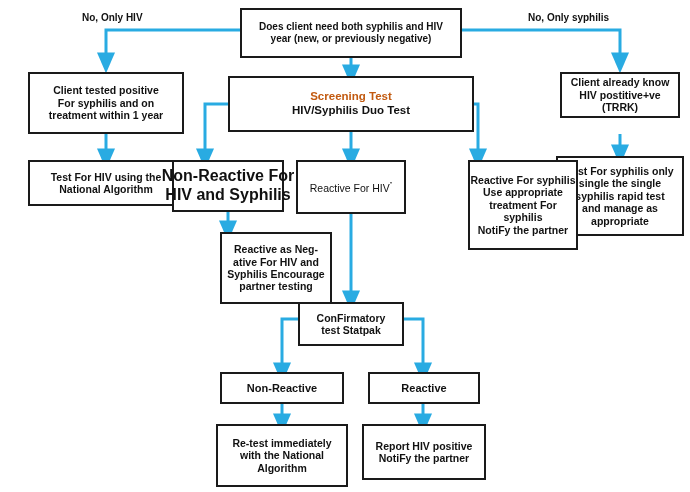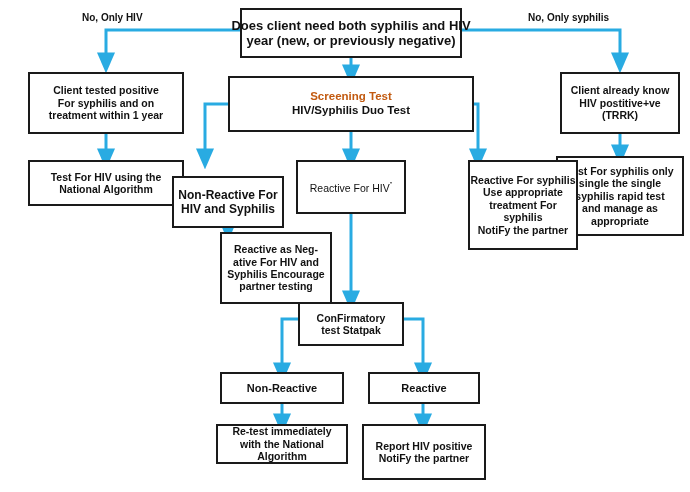--- a/index.html
+++ b/index.html
@@ -101,56 +101,56 @@
       <path d="M404,319 L423,319 L423,372" marker-end="url(#arrowhead)"></path>
 
       <path d="M282,403 L282,423" marker-end="url(#arrowhead)"></path>
       <path d="M423,403 L423,423" marker-end="url(#arrowhead)"></path>
     </g>
   </svg>
 
   <div class="edge-label" style="left:82px; top:12px;">No, Only HIV</div>
   <div class="edge-label" style="left:528px; top:12px;">No, Only syphilis</div>
 
-  <div class="node" style="left:240px; top:8px; width:222px; height:50px; font-size:13px;">
+  <div class="node" style="left:240px; top:8px; width:222px; height:50px; font-size:10px;">
     <span class="line">Does client need both syphilis and HIV</span>
     <span class="line">year (new, or previously negative)</span>
   </div>
 
   <div class="node" style="left:28px; top:72px; width:156px; height:62px; font-size:10.5px;">
     <span class="line">Client tested positive</span>
     <span class="line">For syphilis and on</span>
     <span class="line">treatment within 1 year</span>
   </div>
 
   <div class="node" style="left:28px; top:160px; width:156px; height:46px; font-size:10.5px;">
     <span class="line">Test For HIV using the</span>
     <span class="line">National Algorithm</span>
   </div>
 
   <div class="node" style="left:228px; top:76px; width:246px; height:56px; font-size:11.5px;">
     <span class="line accent-line">Screening Test</span>
     <span class="line">HIV/Syphilis Duo Test</span>
   </div>
 
-  <div class="node" style="left:560px; top:72px; width:120px; height:62px; font-size:10.5px;">
+  <div class="node" style="left:560px; top:72px; width:120px; height:46px; font-size:10.5px;">
     <span class="line">Client already know</span>
     <span class="line">HIV postitive+ve</span>
     <span class="line">(TRRK)</span>
   </div>
 
   <div class="node" style="left:556px; top:156px; width:128px; height:80px; font-size:10.5px;">
     <span class="line">Test For syphilis only</span>
     <span class="line">single the single</span>
     <span class="line">syphilis rapid test</span>
     <span class="line">and manage as</span>
     <span class="line">appropriate</span>
   </div>
 
-  <div class="node" style="left:172px; top:160px; width:112px; height:52px; font-size:12px;margin-top:16px;">
+  <div class="node" style="left:172px; top:160px; width:112px; height:52px; font-size:16px;">
     <span class="line">Non-Reactive For</span>
     <span class="line">HIV and Syphilis</span>
   </div>
 
   <div class="node thin" style="left:296px; top:160px; width:110px; height:54px; font-size:10.5px;">
     <span class="line"><span>Reactive For HIV</span><span class="sup">"</span></span>
   </div>
 
   <div class="node" style="left:428px; top:160px; width:110px; height:90px; font-size:10.5px;margin-left:40px;">
     <span class="line">Reactive For syphilis</span>
@@ -173,21 +173,21 @@
   </div>
 
   <div class="node" style="left:220px; top:372px; width:124px; height:32px; font-size:11px;">
     <span class="line">Non-Reactive</span>
   </div>
 
   <div class="node" style="left:368px; top:372px; width:112px; height:32px; font-size:11px;">
     <span class="line">Reactive</span>
   </div>
 
-  <div class="node" style="left:216px; top:424px; width:132px; height:40px; font-size:10.5px;">
+  <div class="node" style="left:216px; top:424px; width:132px; height:63px; font-size:10.5px;">
     <span class="line">Re-test immediately</span>
     <span class="line">with the National</span>
     <span class="line">Algorithm</span>
   </div>
 
   <div class="node" style="left:362px; top:424px; width:124px; height:56px; font-size:10.5px;">
     <span class="line">Report HIV positive</span>
     <span class="line">NotiFy the partner</span>
   </div>
 

